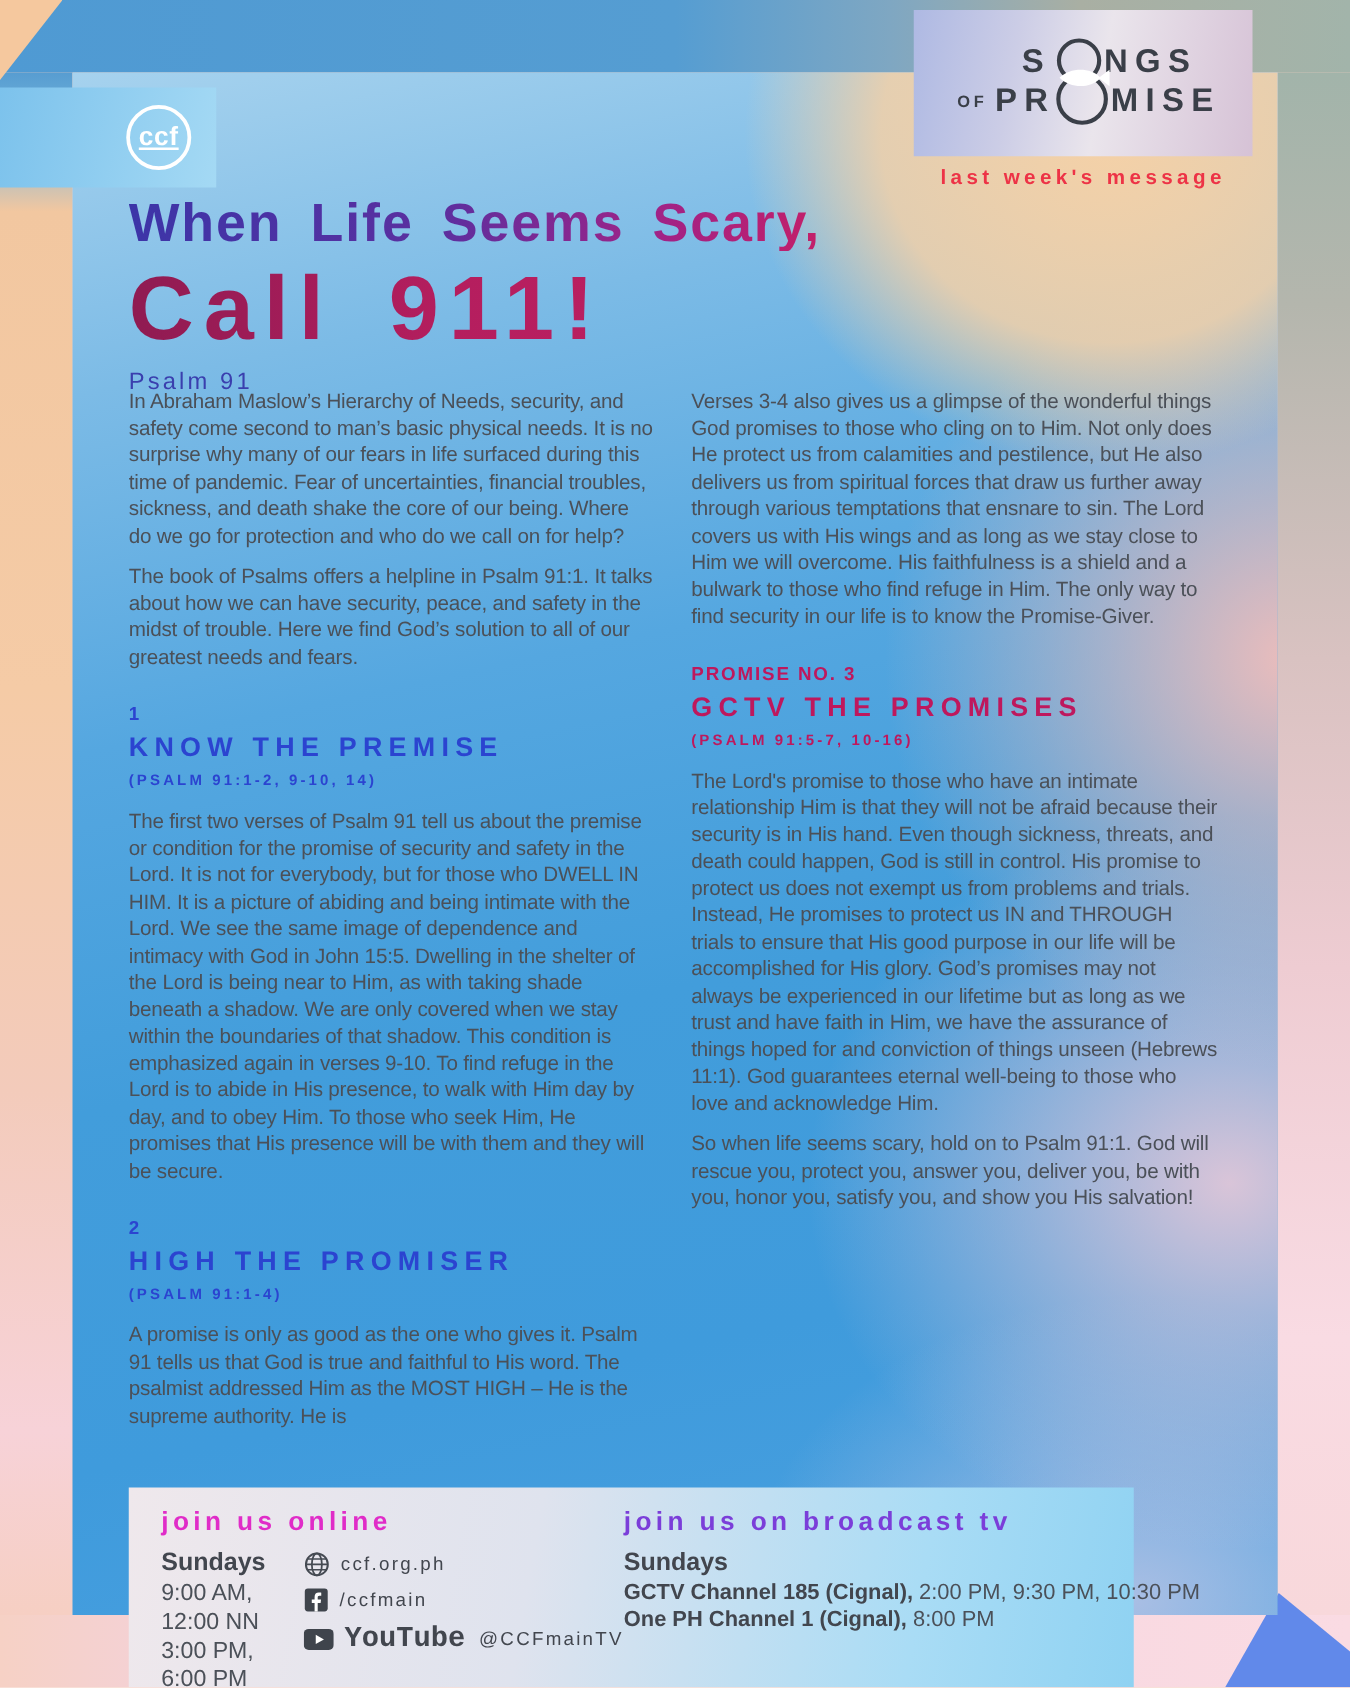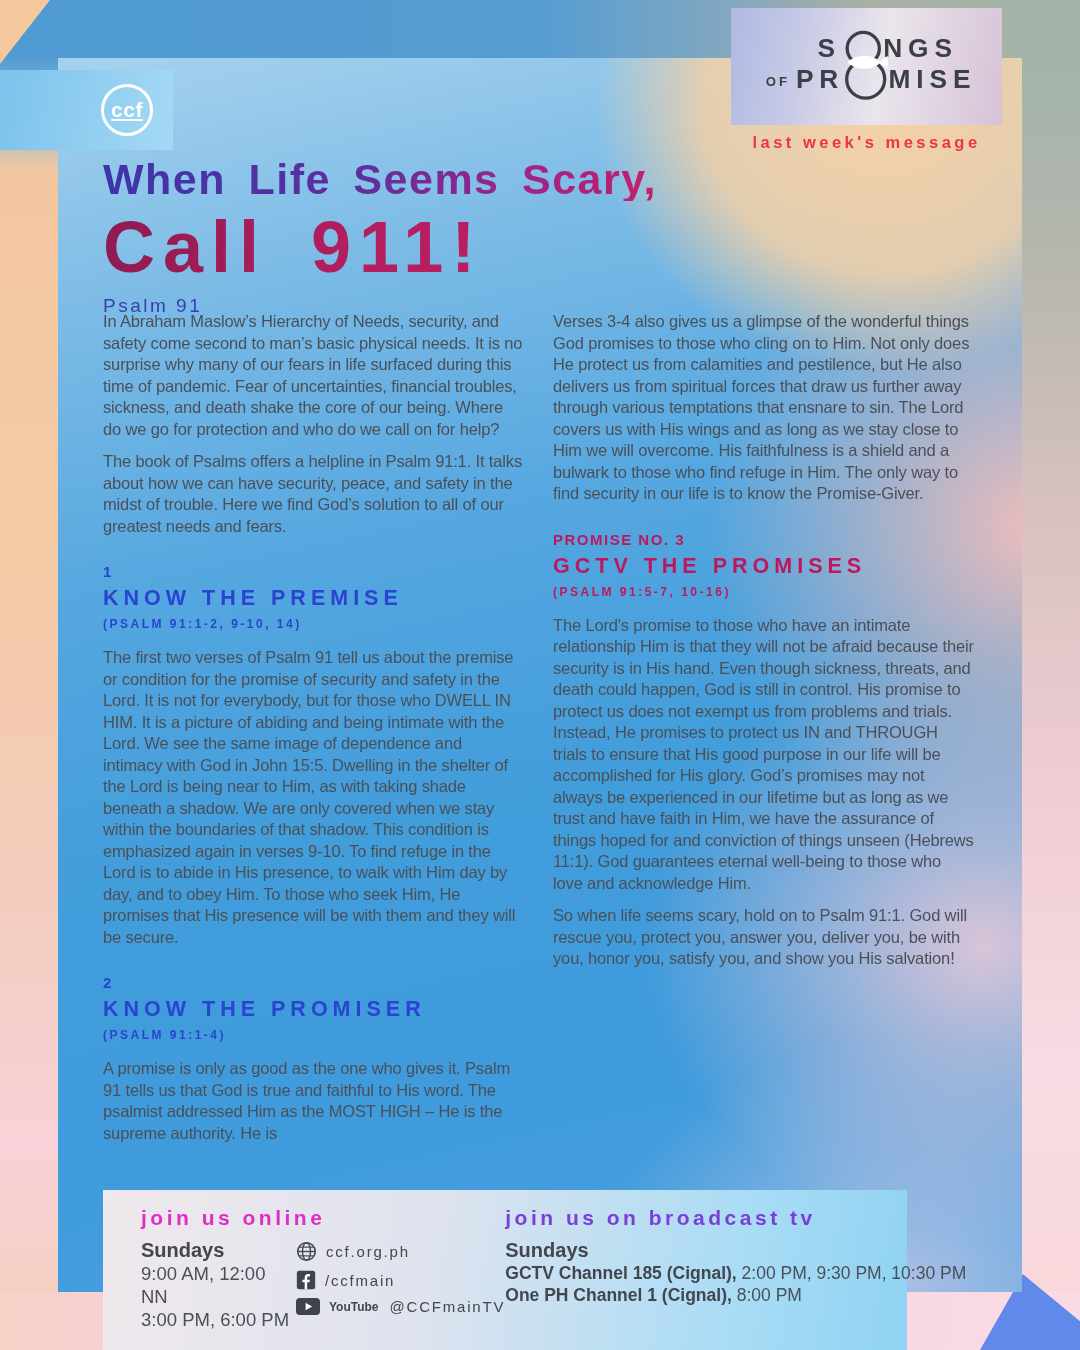--- a/index.html
+++ b/index.html
@@ -61,33 +61,33 @@
   .col p { margin:0 0 11px 0; }
   .section { margin:26px 0 13px 0; color:#2b44d0; }
   .section.violet { color:#be185d; }
   .s-num  { font-size:15px;  font-weight:bold; letter-spacing:1.5px; line-height:18px; }
   .s-title{ font-size:21.5px; font-weight:bold; letter-spacing:5px;  line-height:26px; margin-top:4px; }
   .s-ref  { font-size:12px;  font-weight:bold; letter-spacing:2.5px; line-height:20px; margin-top:3px; }
 
   
   .footer-box { position:absolute; left:103px; top:1190px; width:804px; height:160px;
     background:linear-gradient(100deg,#efe8ec 0%,#dfe3ee 40%,#a9dcf5 78%,#8fd2f2 100%);
-    box-sizing:border-box; padding:16px 0 0 38px; display:flex; }
+    box-sizing:border-box; padding:16px 0 0 26px; display:flex; }
   .f-col-online { width:370px; }
   .f-heading { font-size:21px; font-weight:bold; letter-spacing:3.5px; }
   .f-heading.magenta { color:#e02cc8; }
   .f-heading.purple  { color:#7b3ed9; }
   .f-day { margin-top:9px; font-size:20px; font-weight:bold; color:#42464e; }
   .f-times { font-size:18.5px; color:#4b5058; line-height:23px; }
   .online-flex { display:flex; }
   .times-col { width:155px; }
   .social-col { padding-top:11px; }
   .social-row { display:flex; align-items:center; gap:9px; margin-bottom:8px;
     font-size:15px; letter-spacing:1.8px; color:#42464e; }
-  .yt-word { font-weight:bold; font-size:12px; letter-spacing:0; margin-right:2px; }
+  .yt-word { font-weight:bold; font-size:23px; letter-spacing:0; margin-right:2px;font-family:Liberation Mono, monospace; }
   .b-line { font-size:17.5px; color:#4b5058; line-height:22px; white-space:nowrap; }
   .b-line b { color:#42464e; }
   .icon { flex:0 0 auto; display:inline-flex; }
 </style>
 </head>
 <body>
 
 <div class="canvas">
 
   <div class="bg-top"></div>
@@ -132,21 +132,21 @@
       <p>In Abraham Maslow’s Hierarchy of Needs, security, and safety come second to man’s basic physical needs. It is no surprise why many of our fears in life surfaced during this time of pandemic. Fear of uncertainties, financial troubles, sickness, and death shake the core of our being. Where do we go for protection and who do we call on for help?</p>
       <p>The book of Psalms offers a helpline in Psalm 91:1. It talks about how we can have security, peace, and safety in the midst of trouble.  Here we find God’s solution to all of our greatest needs and fears.</p>
       <div class="section">
         <div class="s-num">1</div>
         <div class="s-title">KNOW THE PREMISE</div>
         <div class="s-ref">(PSALM 91:1-2, 9-10, 14)</div>
       </div>
       <p>The first two verses of Psalm 91 tell us about the premise or condition for the promise of security and safety in the Lord. It is not for everybody, but for those who DWELL IN HIM. It is a picture of abiding and being intimate with the Lord. We see the same image of dependence and intimacy with God in John 15:5. Dwelling in the shelter of the Lord is being near to Him, as with taking shade beneath a shadow. We are only covered when we stay within the boundaries of that shadow. This condition is emphasized again in verses 9-10. To find refuge in the Lord is to abide in His presence, to walk with Him day by day, and to obey Him. To those who seek Him, He promises that His presence will be with them and they will be secure.</p>
       <div class="section">
         <div class="s-num">2</div>
-        <div class="s-title">KNOW THE PROMISER</div>
+        <div class="s-title">HIGH THE PROMISER</div>
         <div class="s-ref">(PSALM 91:1-4)</div>
       </div>
       <p>A promise is only as good as the one who gives it. Psalm 91 tells us that God is true and faithful to His word. The psalmist addressed Him as the MOST HIGH – He is the supreme authority. He is</p>
     </div>
     <div class="col">
       <p>Verses 3-4 also gives us a glimpse of the wonderful things God promises to those who cling on to Him. Not only does He protect us from calamities and pestilence, but He also delivers us from spiritual forces that draw us further away through various temptations that ensnare to sin. The Lord covers us with His wings and as long as we stay close to Him we will overcome. His faithfulness is a shield and a bulwark to those who find refuge in Him. The only way to find security in our life is to know the Promise-Giver.</p>
       <div class="section violet">
         <div class="s-num">PROMISE NO. 3</div>
         <div class="s-title">GCTV THE PROMISES</div>
         <div class="s-ref">(PSALM 91:5-7, 10-16)</div>

